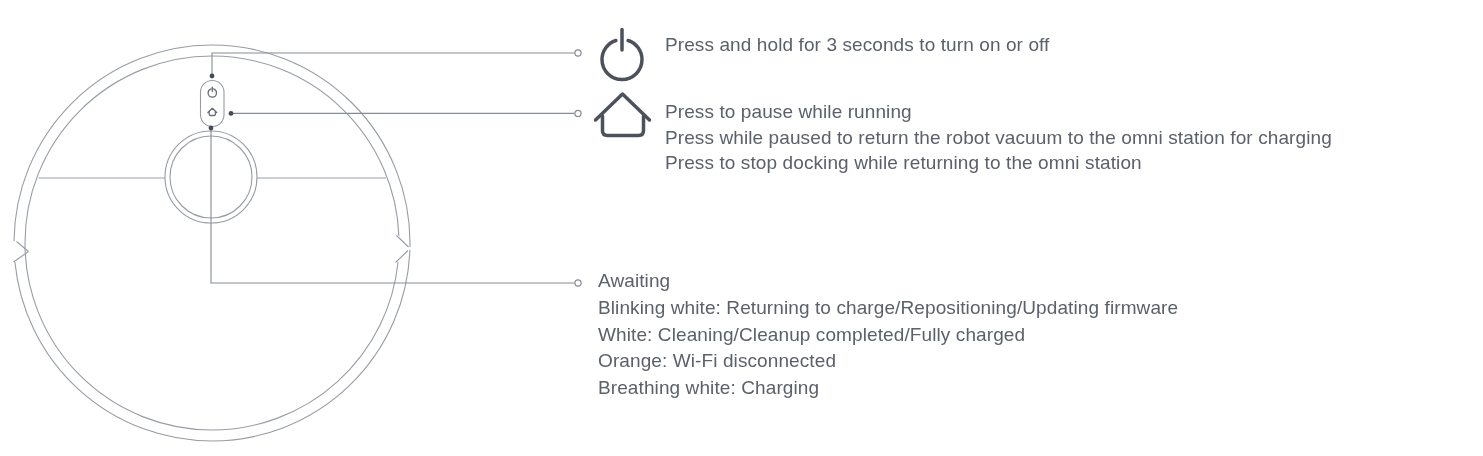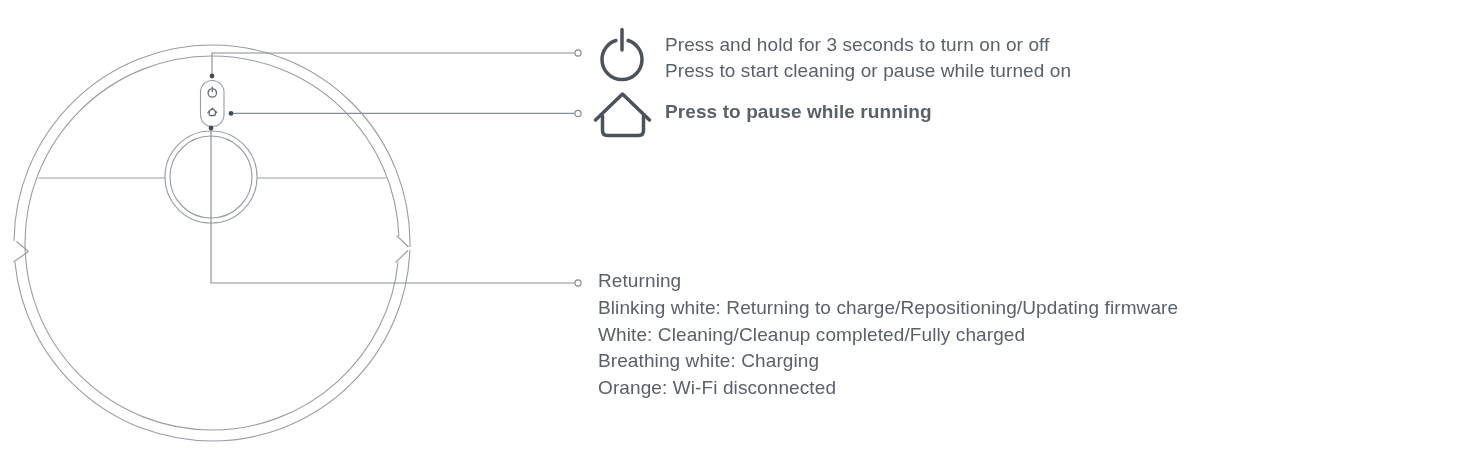--- a/index.html
+++ b/index.html
@@ -12,22 +12,22 @@
   }
   .art{position:absolute;left:0;top:0;}
   .legend-block{
     position:absolute;
     color:#5b616b;
     font-size:19px;
     white-space:nowrap;
     letter-spacing:0.1px;
   }
   .legend-block .line{height:25.5px;line-height:25.5px;}
-  #legend-power{left:665px;top:32px;}
-  #legend-home{left:665px;top:99px;font-weight:bold;}
+  #legend-power{left:665px;top:32px;text-align:center;}
+  #legend-home{left:665px;top:99px;}
   #legend-indicator{left:598px;top:268px;}
   #legend-indicator .line{height:26.8px;line-height:26.8px;}
 </style>
 </head>
 <body>
 
 <div class="canvas">
 
   <svg class="art" width="1483" height="456" viewBox="0 0 1483 456">
 
@@ -84,28 +84,29 @@
       </g>
       <g>
         <path d="M595.5 120 L622.5 94 L649.5 120"></path>
         <path d="M602.5 116 L602.5 130.5 Q602.5 135.5 607.5 135.5 L638.5 135.5 Q643.5 135.5 643.5 130.5 L643.5 116"></path>
       </g>
     </g>
   </svg>
 
   <div class="legend-block" id="legend-power">
     <div class="line">Press and hold for 3 seconds to turn on or off</div>
-    <div class="line">Press to start cleaning or pause while turned on</div>
   </div>
 
   <div class="legend-block" id="legend-home">
     <div class="line">Press to pause while running</div>
+    <div class="line">Press while paused to return the robot vacuum to the omni station for charging</div>
+    <div class="line">Press to stop docking while returning to the omni station</div>
   </div>
 
   <div class="legend-block" id="legend-indicator">
-    <div class="line">Returning</div>
+    <div class="line">Awaiting</div>
     <div class="line">Blinking white: Returning to charge/Repositioning/Updating firmware</div>
     <div class="line">White: Cleaning/Cleanup completed/Fully charged</div>
+    <div class="line">Orange: Wi-Fi disconnected</div>
     <div class="line">Breathing white: Charging</div>
-    <div class="line">Orange: Wi-Fi disconnected</div>
   </div>
 
 </div>
 
 </body></html>

